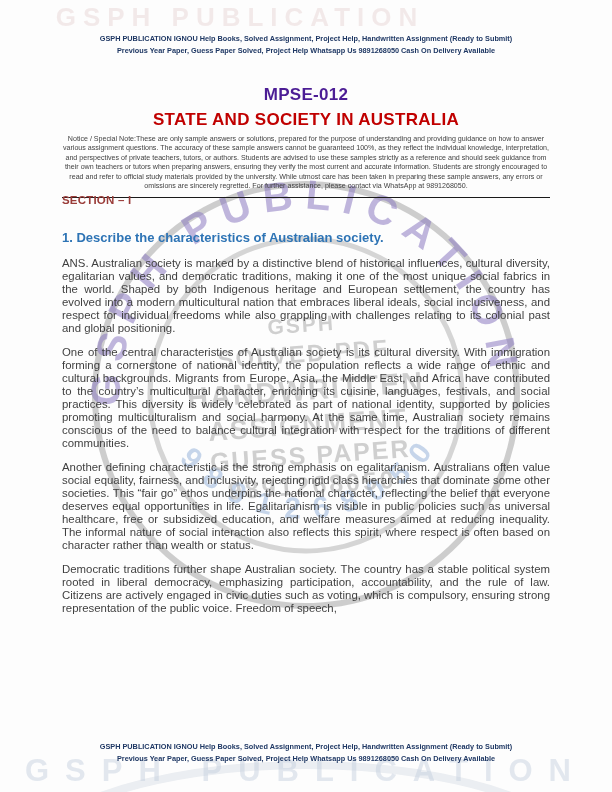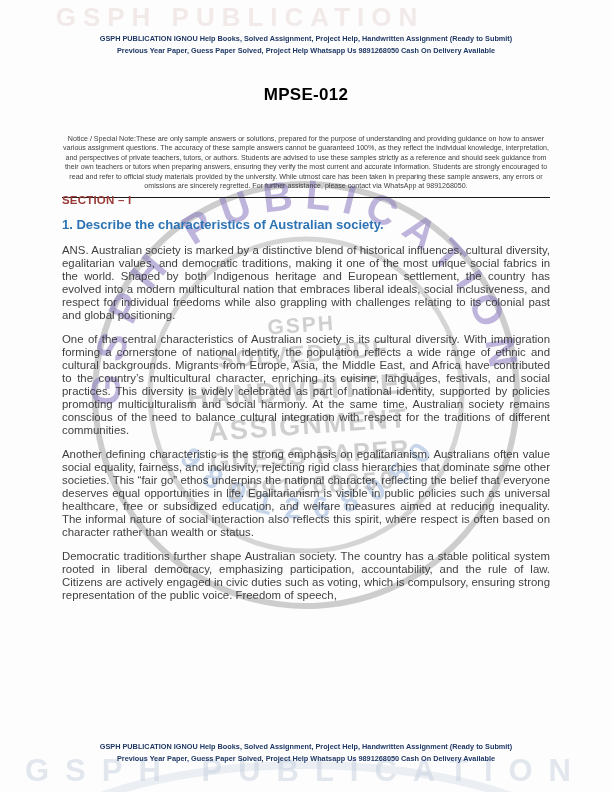--- a/index.html
+++ b/index.html
@@ -15,30 +15,30 @@
   .wm-svg{position:absolute;left:0;top:0;width:612px;height:792px;z-index:0;pointer-events:none;}
   
   .content{position:absolute;left:0;top:0;width:612px;height:792px;z-index:1;}
   .banner{
     position:absolute;left:40px;right:40px;text-align:center;
     color:#1F3864;font-weight:bold;font-size:7.3px;line-height:11.5px;
   }
   .banner.top{top:33px;}
   .banner.bottom{top:741px;}
   .title-block{position:absolute;top:85px;left:0;right:0;text-align:center;}
-  .course-code{font-size:17px;font-weight:bold;color:#000000;letter-spacing:.3px;margin:0 0 5px 0;}
+  .course-code{font-size:17px;font-weight:bold;color:#4c1d95;letter-spacing:.3px;margin:0 0 5px 0;}
   .course-name{font-size:17px;font-weight:bold;color:#C00000;letter-spacing:.3px;margin:0;}
   .notice{
     position:absolute;top:135px;left:62px;width:488px;
     font-size:7.1px;line-height:9.4px;color:#3F3F3F;
     text-align:center;
     padding-bottom:6px;border-bottom:1.7px solid #1a1a1a;
   }
   .main{position:absolute;top:194px;left:62px;width:488px;}
-  .section-heading{font-size:11.5px;font-weight:bold;color:#9A3C39;margin:0 0 11px 0;letter-spacing:.2px;}
+  .section-heading{font-size:11.5px;font-weight:bold;color:#9A3C39;margin:0 0 24px 0;letter-spacing:.2px;}
   .question-heading{font-size:13px;font-weight:bold;color:#2E74B5;margin:0 0 12px 0;}
   .para{
     font-size:11.4px;line-height:13px;color:#3F3F3F;
     text-align:justify;margin:0 0 11px 0;
   }
 </style>
 </head>
 <body>
 
 <div class="page">
@@ -76,20 +76,21 @@
 
   <div class="content">
 
     <div class="banner top">
       <div>GSPH PUBLICATION IGNOU Help Books, Solved Assignment, Project Help, Handwritten Assignment (Ready to Submit)</div>
       <div>Previous Year Paper, Guess Paper Solved, Project Help Whatsapp Us 9891268050 Cash On Delivery Available</div>
     </div>
 
     <div class="title-block">
       <div class="course-code">MPSE-012</div>
+      <div class="course-name">STATE AND SOCIETY IN AUSTRALIA</div>
     </div>
 
     <div class="notice">Notice / Special Note:These are only sample answers or solutions, prepared for the purpose of understanding and providing guidance on how to answer various assignment questions. The accuracy of these sample answers cannot be guaranteed 100%, as they reflect the individual knowledge, interpretation, and perspectives of private teachers, tutors, or authors. Students are advised to use these samples strictly as a reference and should seek guidance from their own teachers or tutors when preparing answers, ensuring they verify the most current and accurate information. Students are strongly encouraged to read and refer to official study materials provided by the university. While utmost care has been taken in preparing these sample answers, any errors or omissions are sincerely regretted. For further assistance, please contact via WhatsApp at 9891268050.</div>
 
     <div class="main">
       <div class="section-heading">SECTION – I</div>
       <div class="question-heading">1. Describe the characteristics of Australian society.</div>
       <p class="para">ANS. Australian society is marked by a distinctive blend of historical influences, cultural diversity, egalitarian values, and democratic traditions, making it one of the most unique social fabrics in the world. Shaped by both Indigenous heritage and European settlement, the country has evolved into a modern multicultural nation that embraces liberal ideals, social inclusiveness, and respect for individual freedoms while also grappling with challenges relating to its colonial past and global positioning.</p>
       <p class="para">One of the central characteristics of Australian society is its cultural diversity. With immigration forming a cornerstone of national identity, the population reflects a wide range of ethnic and cultural backgrounds. Migrants from Europe, Asia, the Middle East, and Africa have contributed to the country’s multicultural character, enriching its cuisine, languages, festivals, and social practices. This diversity is widely celebrated as part of national identity, supported by policies promoting multiculturalism and social harmony. At the same time, Australian society remains conscious of the need to balance cultural integration with respect for the traditions of different communities.</p>
       <p class="para">Another defining characteristic is the strong emphasis on egalitarianism. Australians often value social equality, fairness, and inclusivity, rejecting rigid class hierarchies that dominate some other societies. This “fair go” ethos underpins the national character, reflecting the belief that everyone deserves equal opportunities in life. Egalitarianism is visible in public policies such as universal healthcare, free or subsidized education, and welfare measures aimed at reducing inequality. The informal nature of social interaction also reflects this spirit, where respect is often based on character rather than wealth or status.</p>

